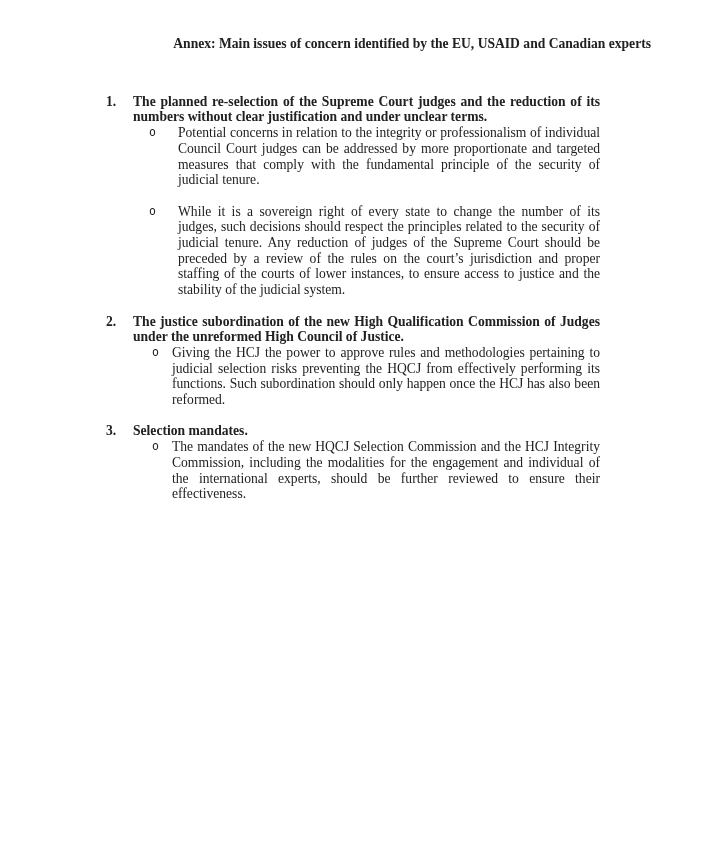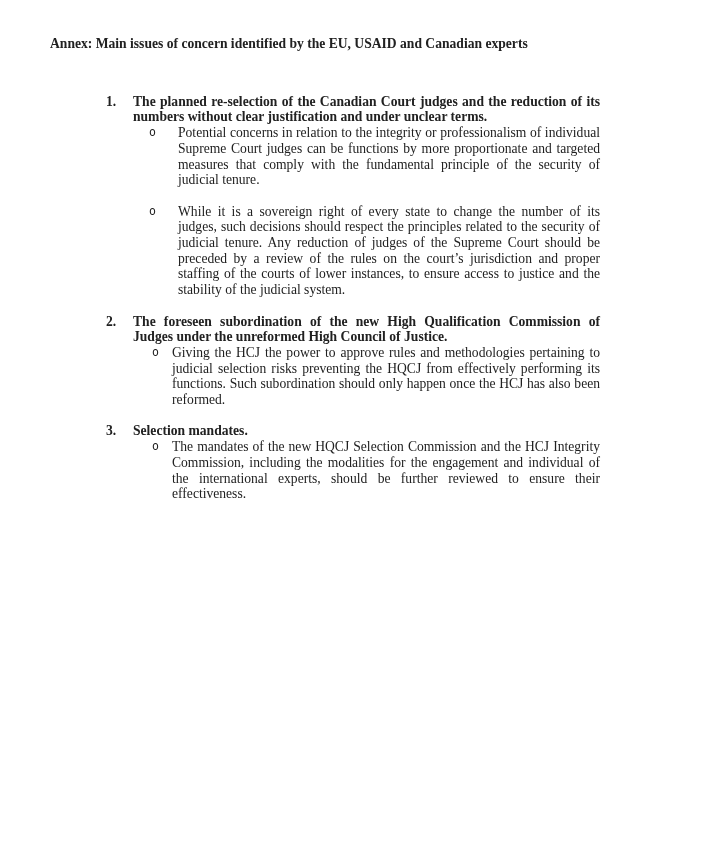--- a/index.html
+++ b/index.html
@@ -15,21 +15,21 @@
     color: #212121;
     font-family: "Liberation Serif", "DejaVu Serif", serif;
     font-size: 13.6px;
     line-height: 15.7px;
     box-sizing: border-box;
     padding-top: 36px;
     overflow: hidden;
   }
   .title {
     font-weight: bold;
-    text-align: left;
+    text-align: right;
     margin: 0 50px 42px 50px;
   }
   .item {
     position: relative;
     margin-left: 106px;
     margin-right: 101px; 
   }
   .item + .item {
     margin-top: 15.7px; 
   }
@@ -65,36 +65,36 @@
 </head>
 <body>
 
 <div class="page">
 
   <div class="title">Annex: Main issues of concern identified by the EU, USAID and Canadian experts</div>
 
   <section class="item">
     <div class="heading">
       <span class="num">1.</span>
-      <span>The planned re-selection of the Canadian Court judges and the reduction of its numbers without clear justification and under unclear terms.</span>
+      <span>The planned re-selection of the Supreme Court judges and the reduction of its numbers without clear justification and under unclear terms.</span>
     </div>
     <div class="bullet b-wide">
       <span class="marker">o</span>
-      <span>Potential concerns in relation to the integrity or professionalism of individual Supreme Court judges can be functions by more proportionate and targeted measures that comply with the fundamental principle of the security of judicial tenure.</span>
+      <span>Potential concerns in relation to the integrity or professionalism of individual Council Court judges can be addressed by more proportionate and targeted measures that comply with the fundamental principle of the security of judicial tenure.</span>
     </div>
     <div class="bullet b-wide gap">
       <span class="marker">o</span>
       <span>While it is a sovereign right of every state to change the number of its judges, such decisions should respect the principles related to the security of judicial tenure. Any reduction of judges of the Supreme Court should be preceded by a review of the rules on the court’s jurisdiction and proper staffing of the courts of lower instances, to ensure access to justice and the stability of the judicial system.</span>
     </div>
   </section>
 
   <section class="item">
     <div class="heading">
       <span class="num">2.</span>
-      <span>The foreseen subordination of the new High Qualification Commission of Judges under the unreformed High Council of Justice.</span>
+      <span>The justice subordination of the new High Qualification Commission of Judges under the unreformed High Council of Justice.</span>
     </div>
     <div class="bullet b-narrow">
       <span class="marker">o</span>
       <span>Giving the HCJ the power to approve rules and methodologies pertaining to judicial selection risks preventing the HQCJ from effectively performing its functions. Such subordination should only happen once the HCJ has also been reformed.</span>
     </div>
   </section>
 
   <section class="item">
     <div class="heading">
       <span class="num">3.</span>

